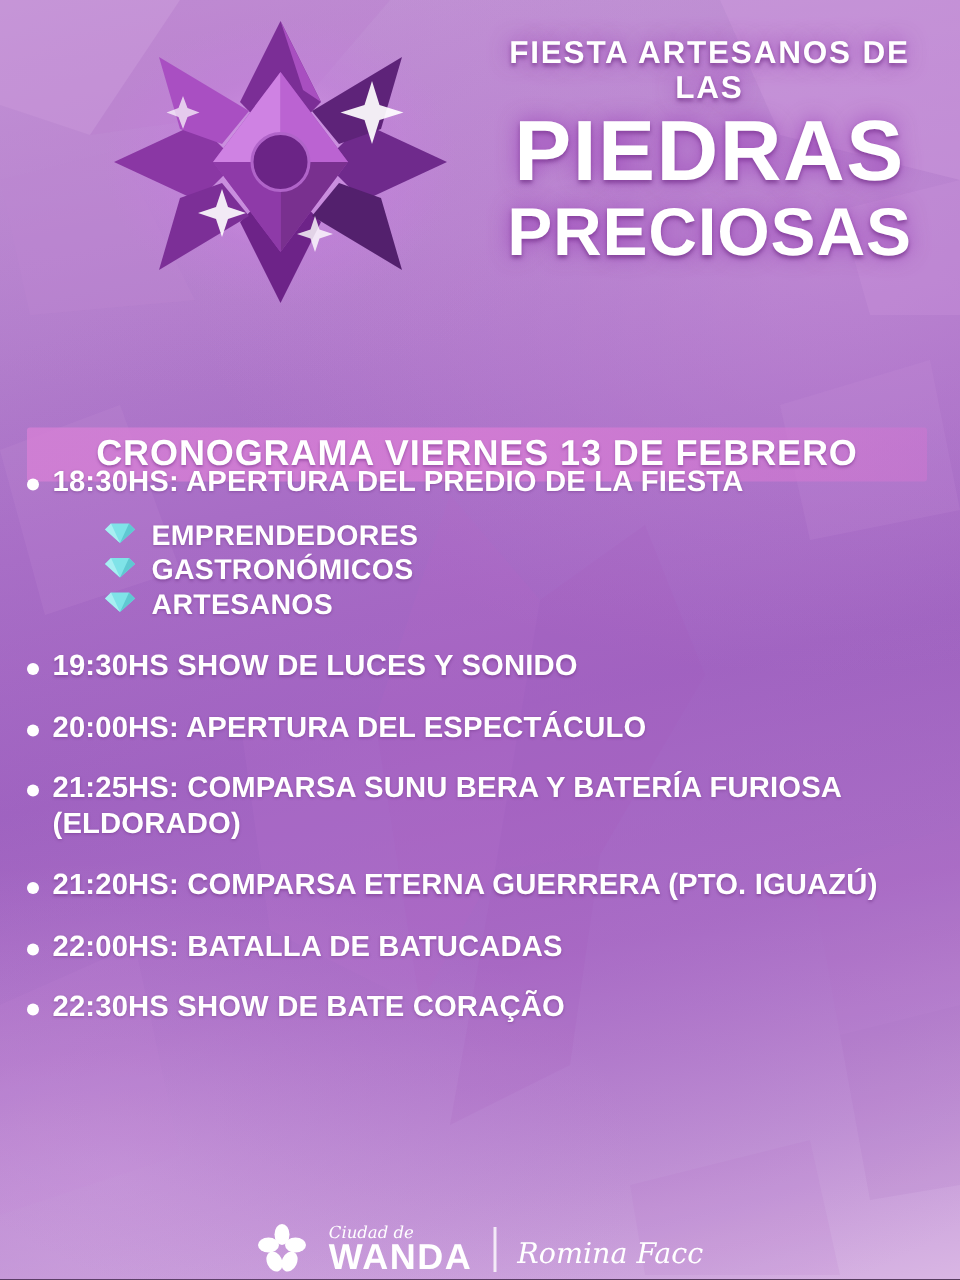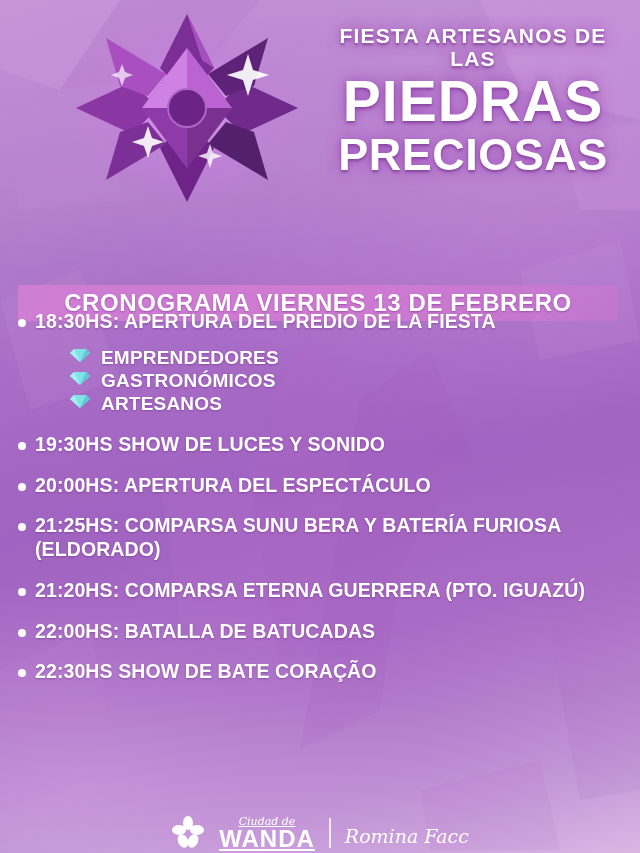--- a/index.html
+++ b/index.html
@@ -143,24 +143,22 @@
     position: absolute;
     left: 0; right: 0; bottom: 0;
     height: 46px;
     display: flex;
     align-items: flex-end;
     justify-content: center;
     gap: 14px;
     padding-bottom: 2px;
   }
   .footer .wanda {
-    text-align: center;
     color: #ffffff;
     line-height: 1;
-    text-decoration: underline;
   }
   .footer .wanda .small {
     font-family: "DejaVu Serif", serif;
     font-style: italic;
     font-size: 11px;
     display: block;
   }
   .footer .wanda .big {
     font-size: 24px;
     font-weight: bold;

